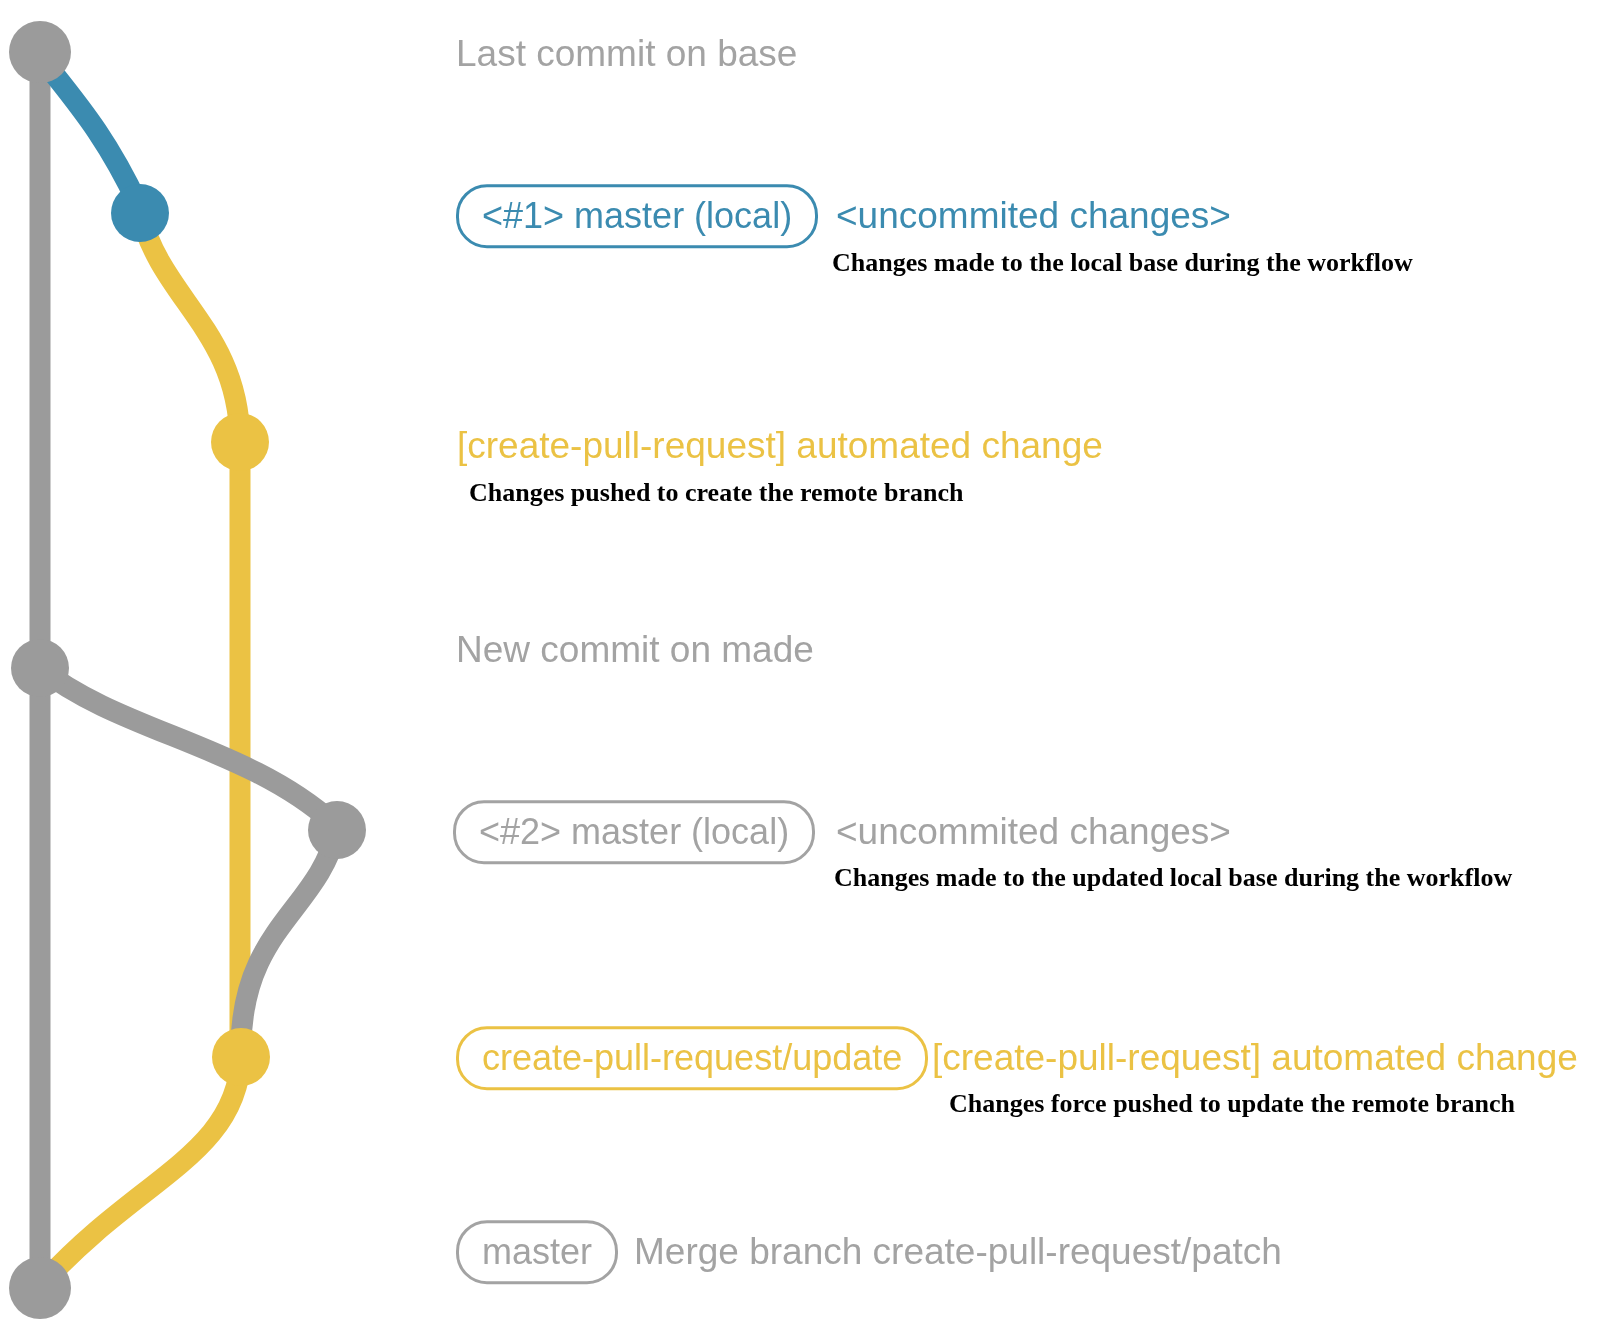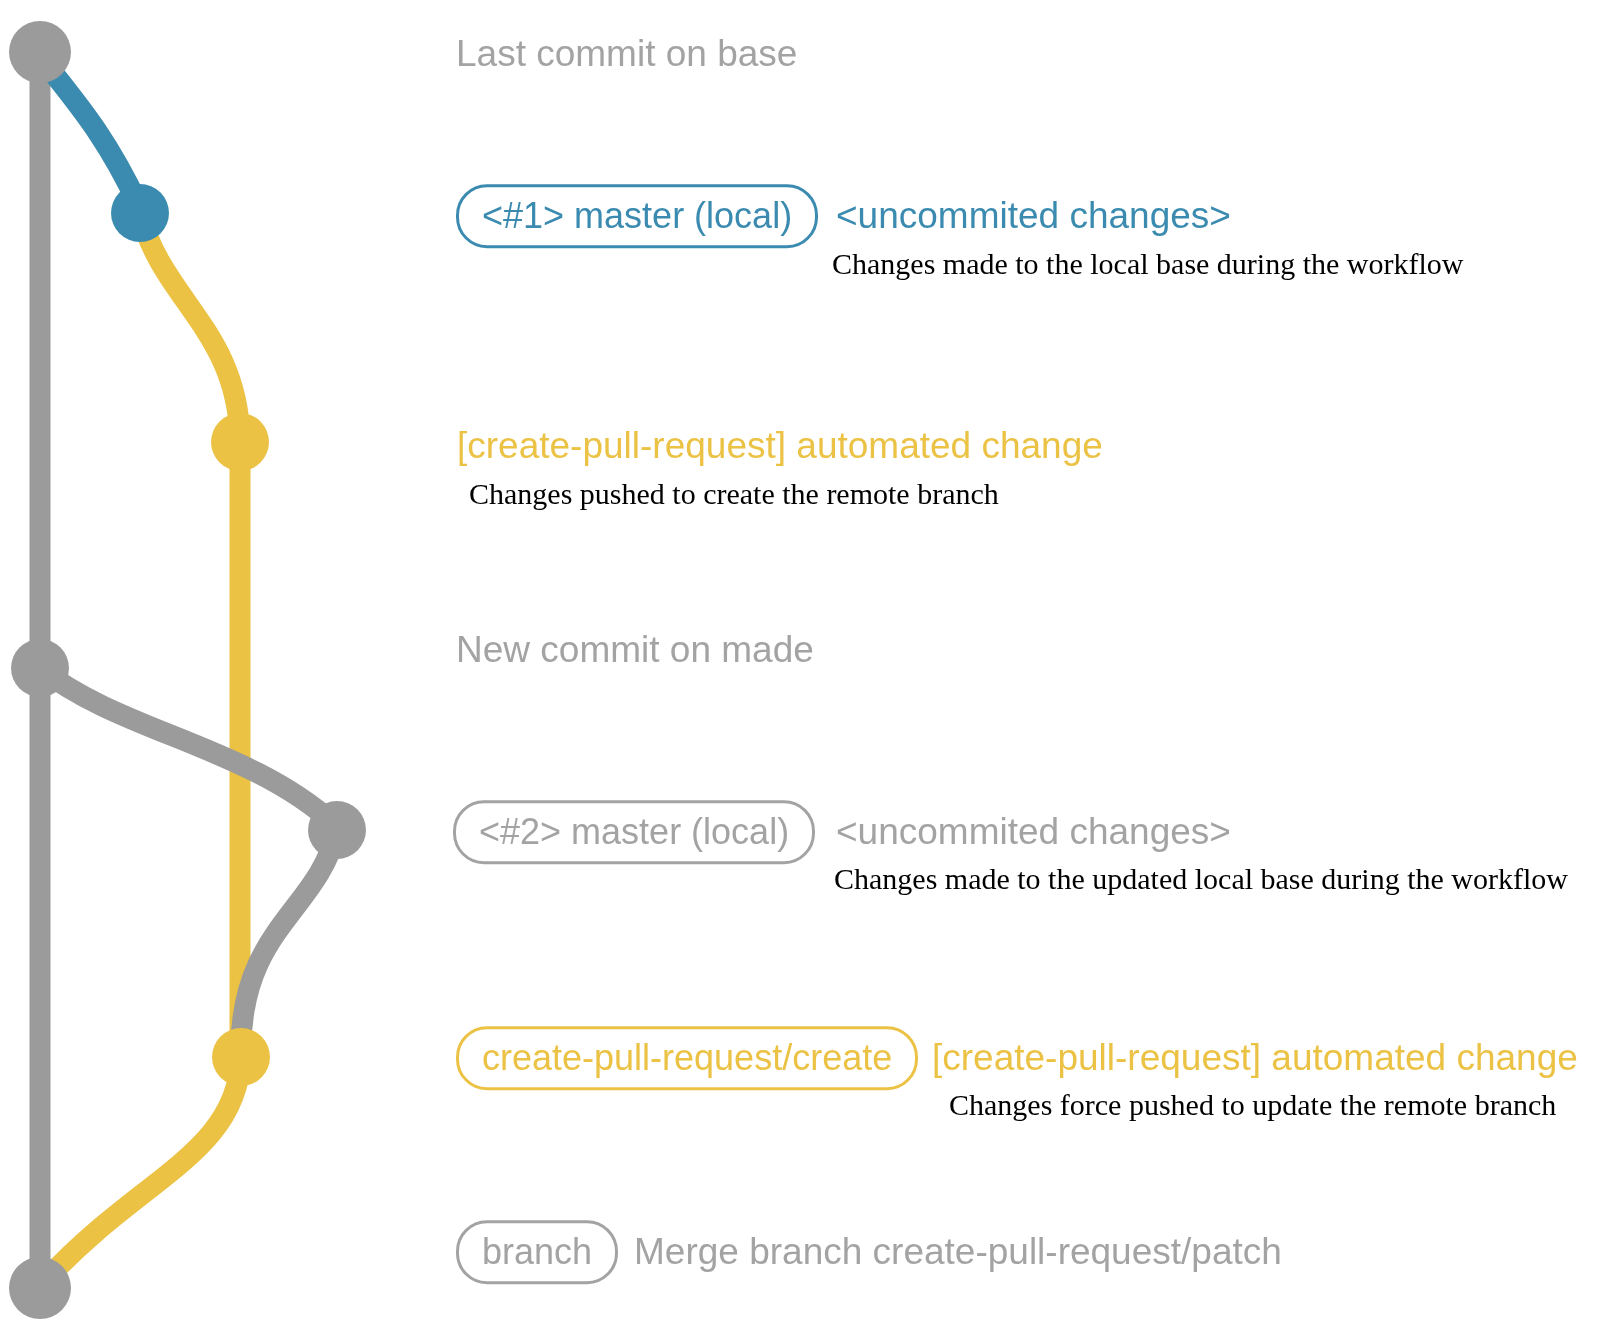--- a/index.html
+++ b/index.html
@@ -32,22 +32,23 @@
     font-size:37px;
   }
   .badge {
     font-size:36px;
     border:3px solid;
     border-radius:31px;
     padding:9px 23px;
   }
   .annotation {
     font-family:"Liberation Serif", serif;
-    font-size:30px;
+    font-size:26px;
     color:var(--annotation-black);
+    font-weight:bold;
   }
   .c-blue   { color:var(--branch-blue);  border-color:var(--branch-blue);text-align:right; }
   .c-yellow { color:var(--branch-yellow);border-color:var(--branch-yellow);text-align:right; }
   .c-gray   { color:var(--label-gray);   border-color:var(--label-gray); }
 </style>
 </head>
 <body>
 
 <svg id="graph-canvas" width="1618" height="1344" viewBox="0 0 1618 1344">
 
@@ -80,18 +81,18 @@
 
 <div class="label c-yellow" style="left:413px; top:446px">[create-pull-request] automated change</div>
 <div class="annotation" style="left:425px; top:493px">Changes pushed to create the remote branch</div>
 
 <div class="label c-gray" style="left:412px; top:650px">New commit on made</div>
 
 <div class="badge c-gray" style="left:409px; top:832px">&lt;#2&gt; master (local)</div>
 <div class="label c-gray" style="left:792px; top:832px">&lt;uncommited changes&gt;</div>
 <div class="annotation" style="left:790px; top:878px">Changes made to the updated local base during the workflow</div>
 
-<div class="badge c-yellow" style="left:412px; top:1058px">create-pull-request/create</div>
+<div class="badge c-yellow" style="left:412px; top:1058px">create-pull-request/update</div>
 <div class="label c-yellow" style="left:888px; top:1058px">[create-pull-request] automated change</div>
 <div class="annotation" style="left:905px; top:1104px">Changes force pushed to update the remote branch</div>
 
-<div class="badge c-gray" style="left:412px; top:1252px">branch</div>
+<div class="badge c-gray" style="left:412px; top:1252px">master</div>
 <div class="label c-gray" style="left:590px; top:1252px">Merge branch create-pull-request/patch</div>
 
 </body></html>

